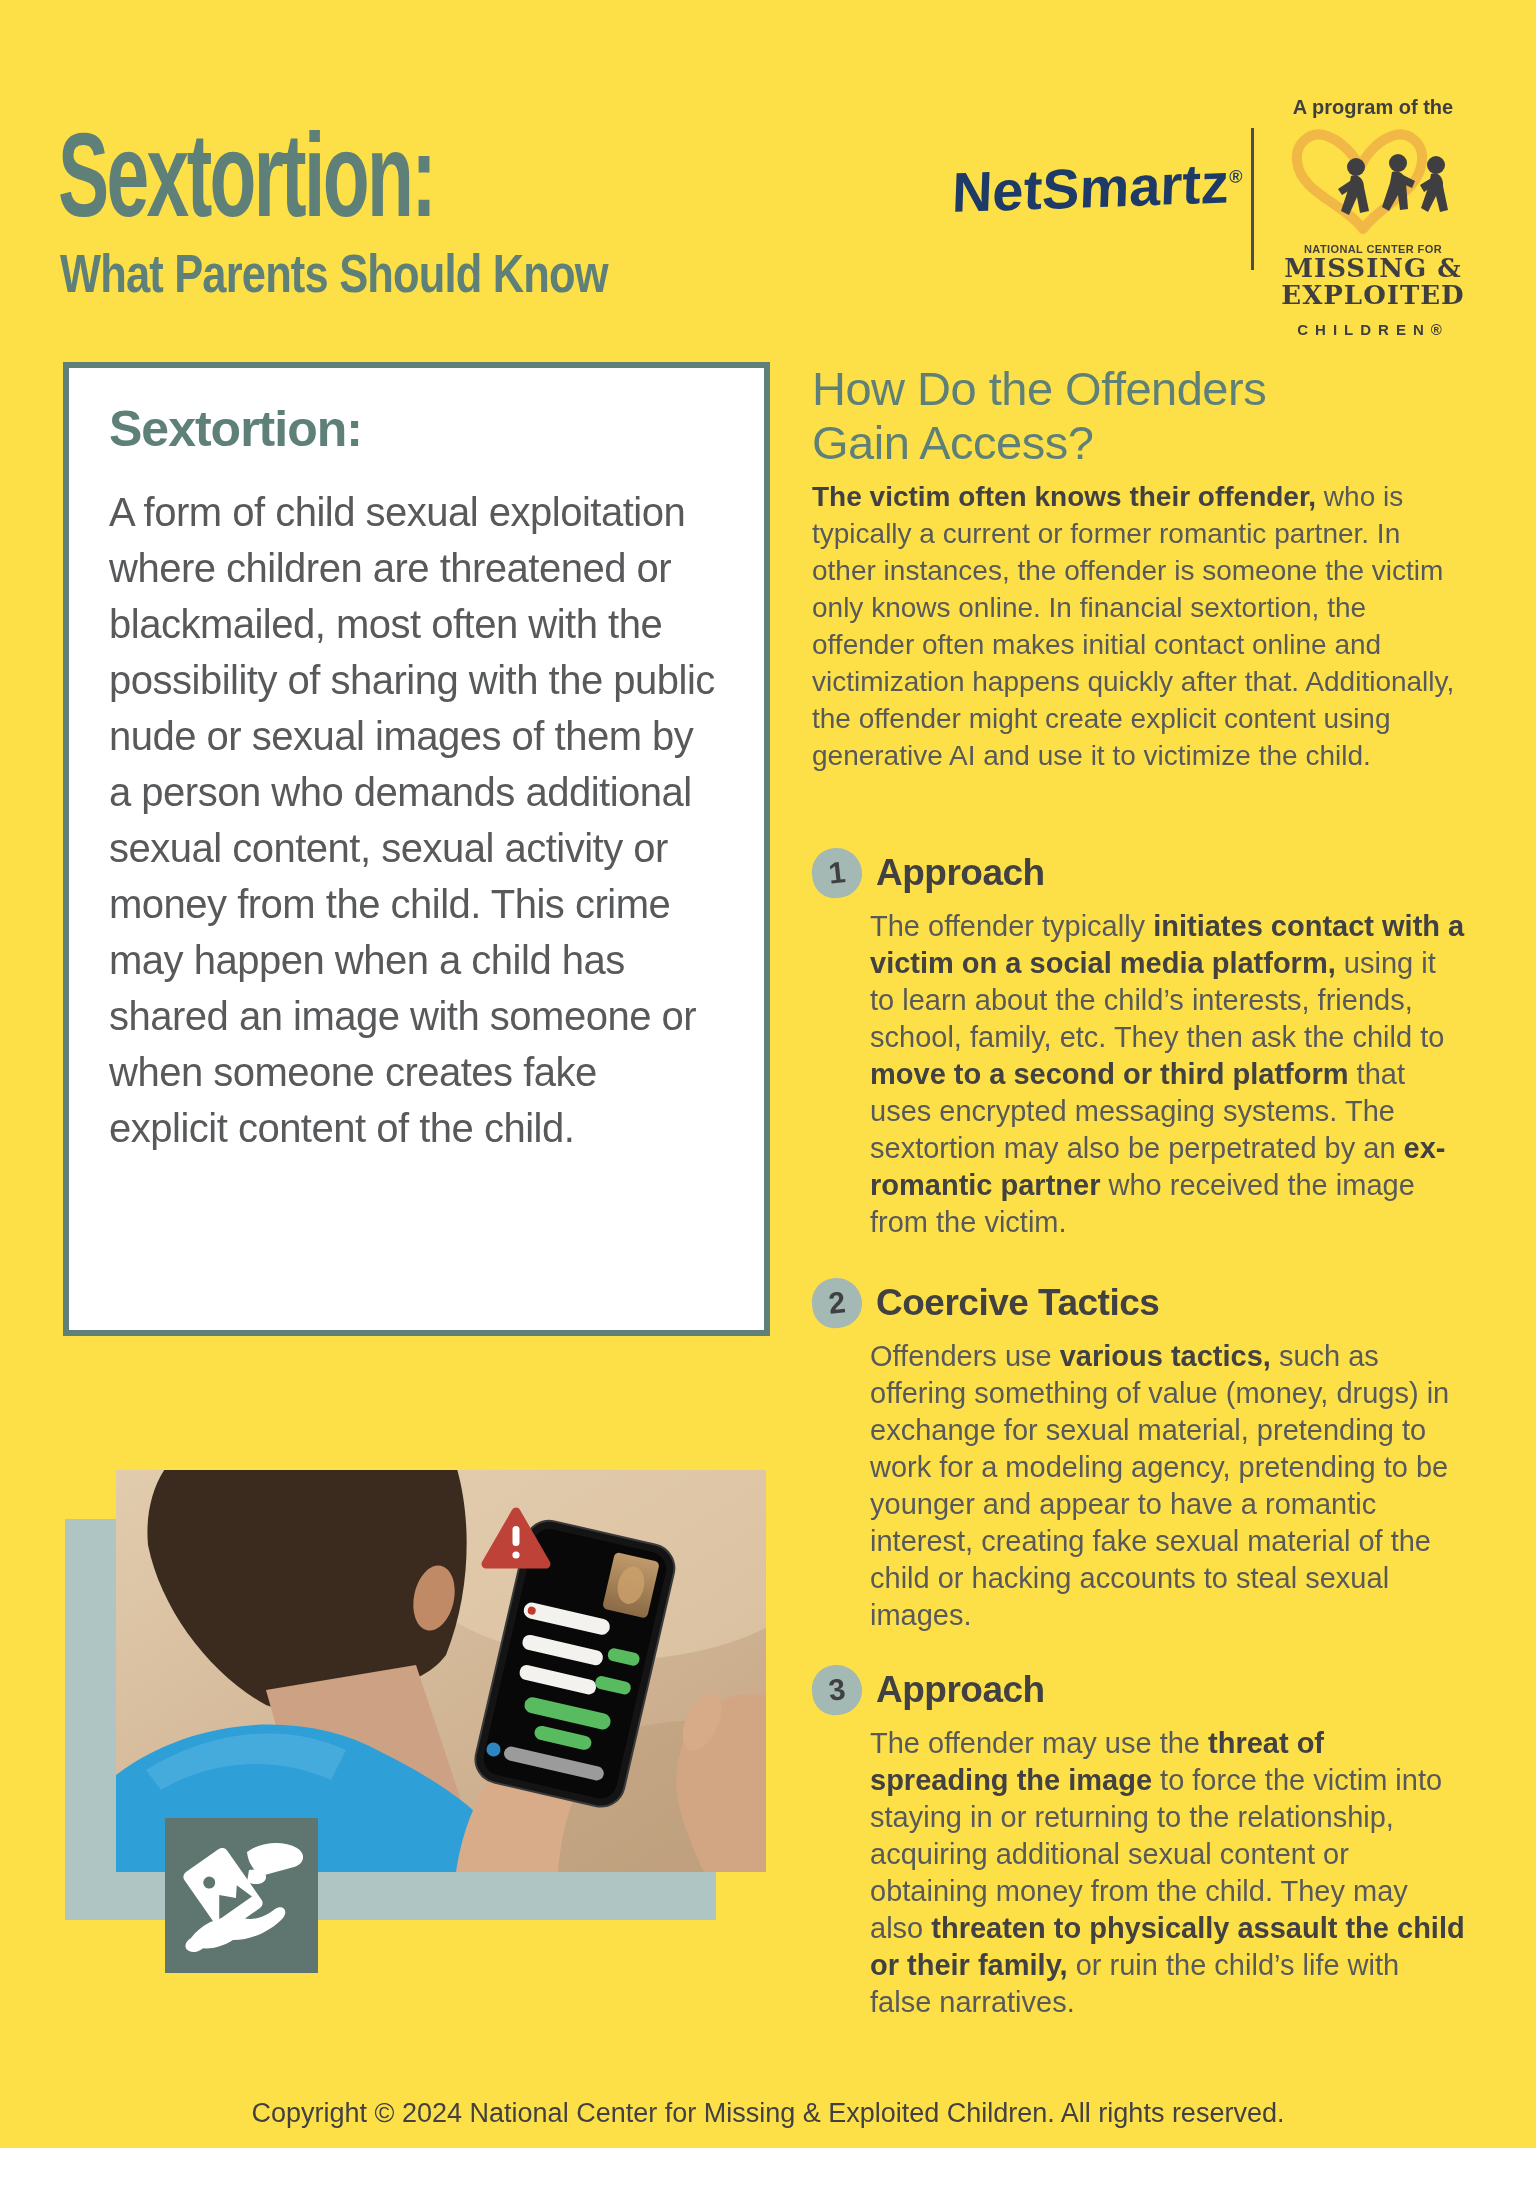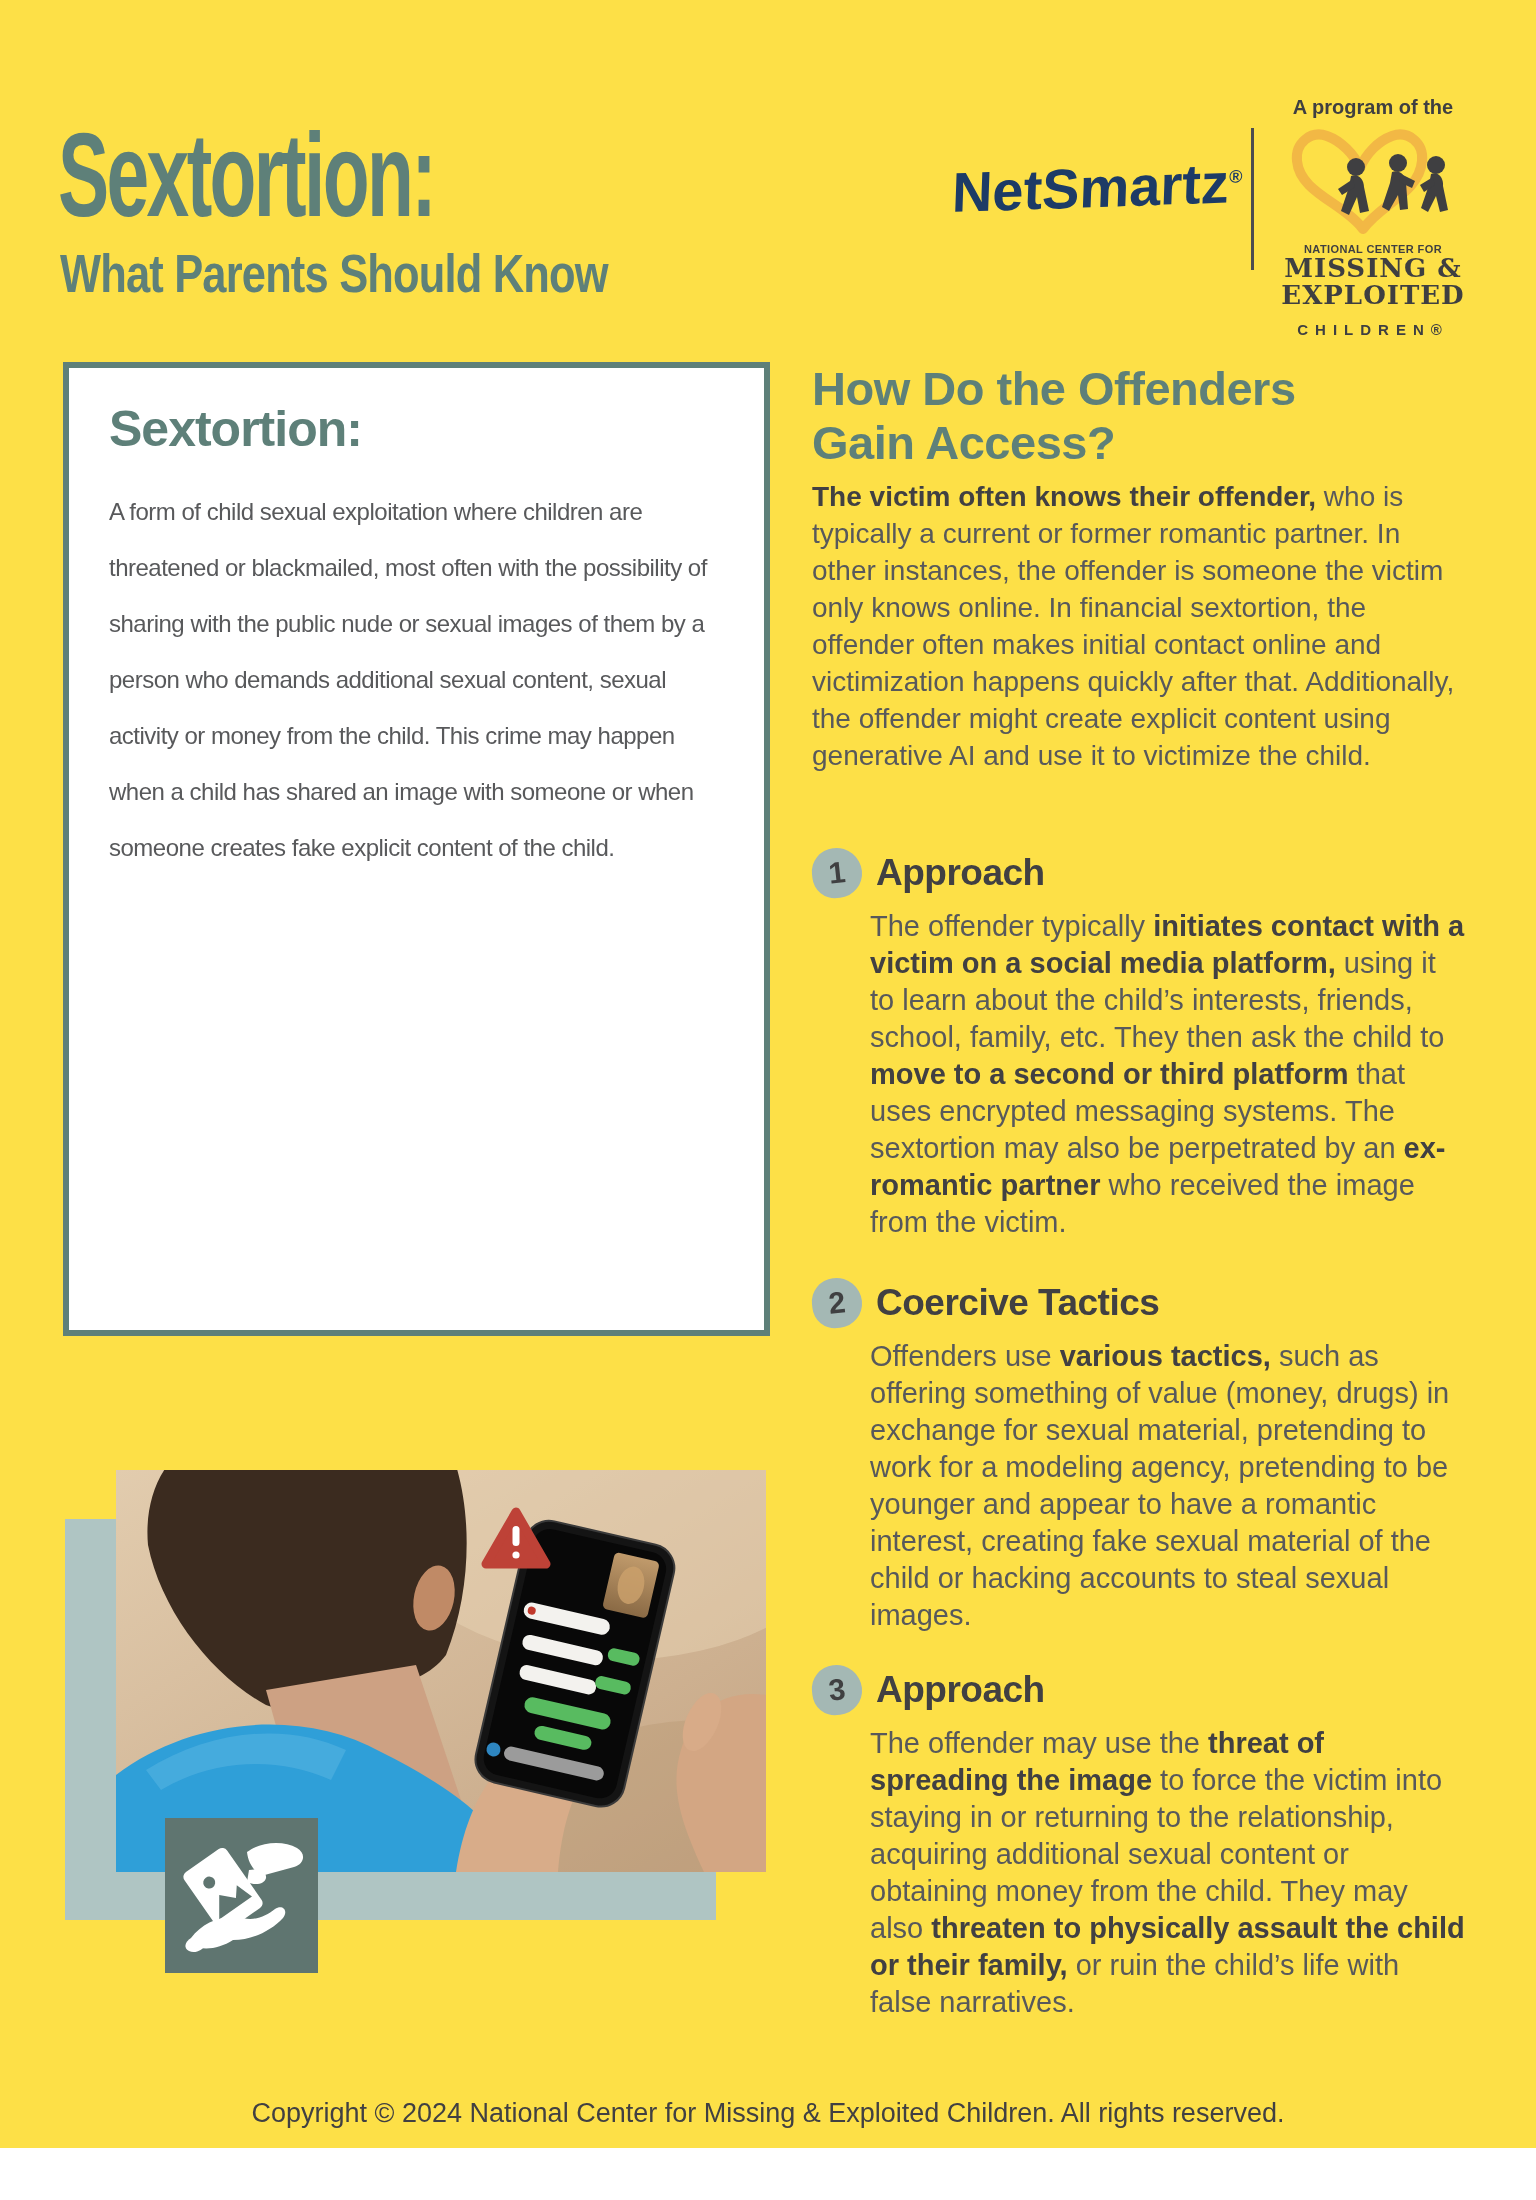--- a/index.html
+++ b/index.html
@@ -24,25 +24,25 @@
   .ncmec .l1{font-size:11px;font-weight:bold;letter-spacing:.4px;margin-top:2px;}
   .ncmec .l2,.ncmec .l3{font-family:"DejaVu Serif",serif;font-size:26px;font-weight:900;
                         letter-spacing:1px;line-height:1.02;}
   .ncmec .l4{font-size:15px;font-weight:bold;letter-spacing:7px;margin-top:13px;}
 
   
   .def-box{position:absolute;left:63px;top:362px;width:707px;height:974px;
            border:6px solid #5E8079;box-sizing:border-box;background:#ffffff;
            padding:32px 40px 0 40px;}
   .def-heading{font-size:50px;font-weight:bold;color:#5E8079;letter-spacing:-1px;margin:0 0 26px 0;}
-  .def-body{font-size:24px;line-height:56px;color:#58595B;letter-spacing:-.5px;}
+  .def-body{font-size:40px;line-height:56px;color:#58595B;letter-spacing:-.5px;}
 
   
   .col{position:absolute;left:812px;top:362px;width:653px;}
-  .col-heading{position:absolute;left:0;top:0;width:520px;font-size:47px;font-weight:bold;
+  .col-heading{position:absolute;left:0;top:0;width:520px;font-size:47px;font-weight:normal;
                color:#5E8079;line-height:54px;letter-spacing:-.5px;}
   .intro{position:absolute;left:0;top:116px;width:653px;font-size:28px;line-height:37px;
          color:#58595B;}
   .b{font-weight:bold;color:#414042;}
   .section{position:absolute;left:0;width:653px;}
   .sec-1{top:486px;} .sec-2{top:916px;} .sec-3{top:1303px;}
   .sec-head{display:flex;align-items:center;gap:14px;}
   .num-badge{width:50px;height:50px;border-radius:48% 52% 50% 46%;background:#A4B8B4;
              color:#3F4041;font-size:30px;font-weight:bold;display:flex;align-items:center;
              justify-content:center;transform:rotate(-6deg);flex:0 0 auto;}

